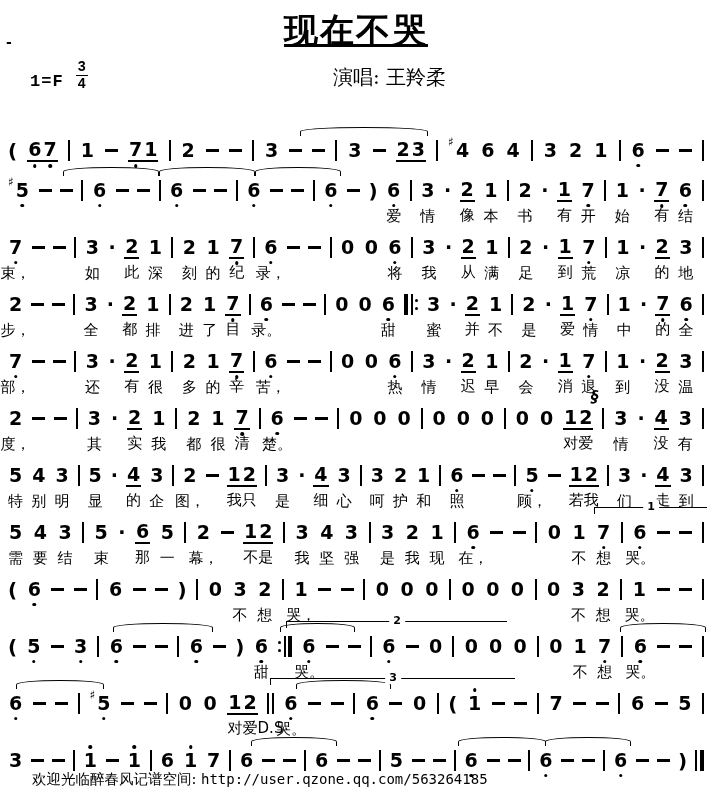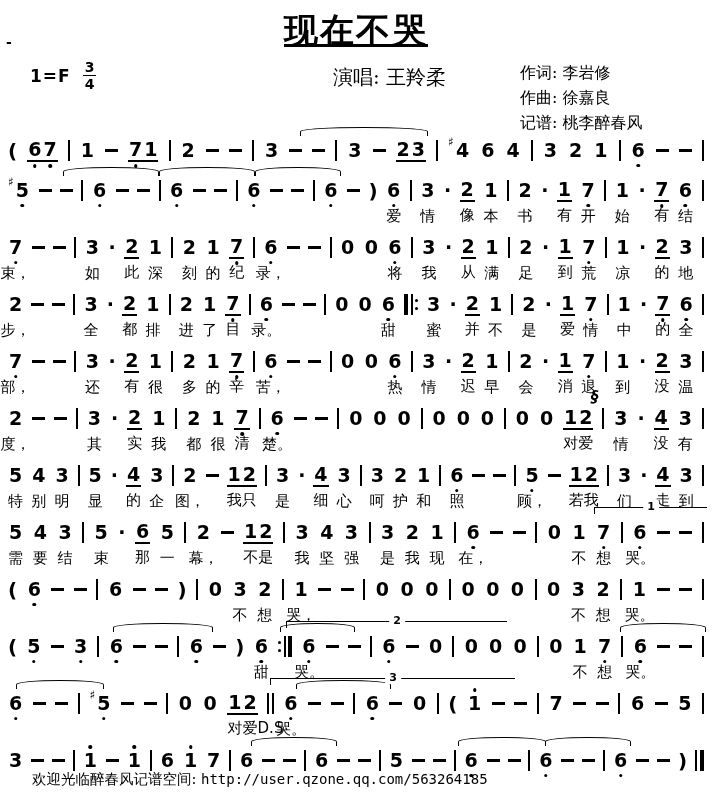--- a/index.html
+++ b/index.html
@@ -3,21 +3,21 @@
 <meta charset="utf-8">
 <style>
   html,body{margin:0;padding:0;background:#fff;}
   .page{position:relative;width:712px;height:801px;background:#ffffff;color:#000;
         font-family:"DejaVu Sans",sans-serif;overflow:hidden;}
 
   
   .stray-dash{position:absolute;left:6px;top:34px;font-weight:bold;font-size:14px;}
   .title{position:absolute;left:0;right:0;top:8px;text-align:center;
          font-size:34px;font-weight:900;letter-spacing:2px;font-family:"DejaVu Sans",sans-serif;text-decoration:underline;}
-  .keytime{position:absolute;left:30px;top:60px;display:flex;align-items:center;}
+  .keytime{position:absolute;left:30px;top:60px;display:flex;align-items:flex-end;font-family:Liberation Mono, monospace;}
   .keylabel{font-weight:bold;font-size:17px;letter-spacing:1px;}
   .ts{display:inline-flex;flex-direction:column;align-items:center;line-height:1;
       font-weight:bold;font-size:14px;margin-left:12px;}
   .tsn{border-bottom:1.6px solid #000;padding:0 2px 1px;}
   .tsd{padding-top:1px;}
   .singer{position:absolute;left:333px;top:64px;font-size:20px;font-family:"DejaVu Serif",serif;}
   .credits{position:absolute;left:520px;top:60px;font-size:16px;line-height:25px;
            font-family:"DejaVu Serif",serif;}
 
   
@@ -74,25 +74,20 @@
   <div class="keytime">
     <span class="keylabel">1=F</span>
     <span class="ts">
       <span class="tsn">3</span>
       <span class="tsd">4</span>
     </span>
   </div>
 
   <div class="singer">演唱: 王羚柔</div>
 
-  <div class="credits">
-    <div>作词: 李岩修</div>
-    <div>作曲: 徐嘉良</div>
-    <div>记谱: 桃李醉春风</div>
-  </div>
 
   <div class="score" id="score">
       <div class="line">
         <div class="overlay">
           <div class="arc" style="left: 292px; width: 128px;"></div>
         </div>
         <div class="notes-row">
           <span class="paren">(</span>
           <span class="ng u">
             <span class="n">6<span class="db"></span></span>

